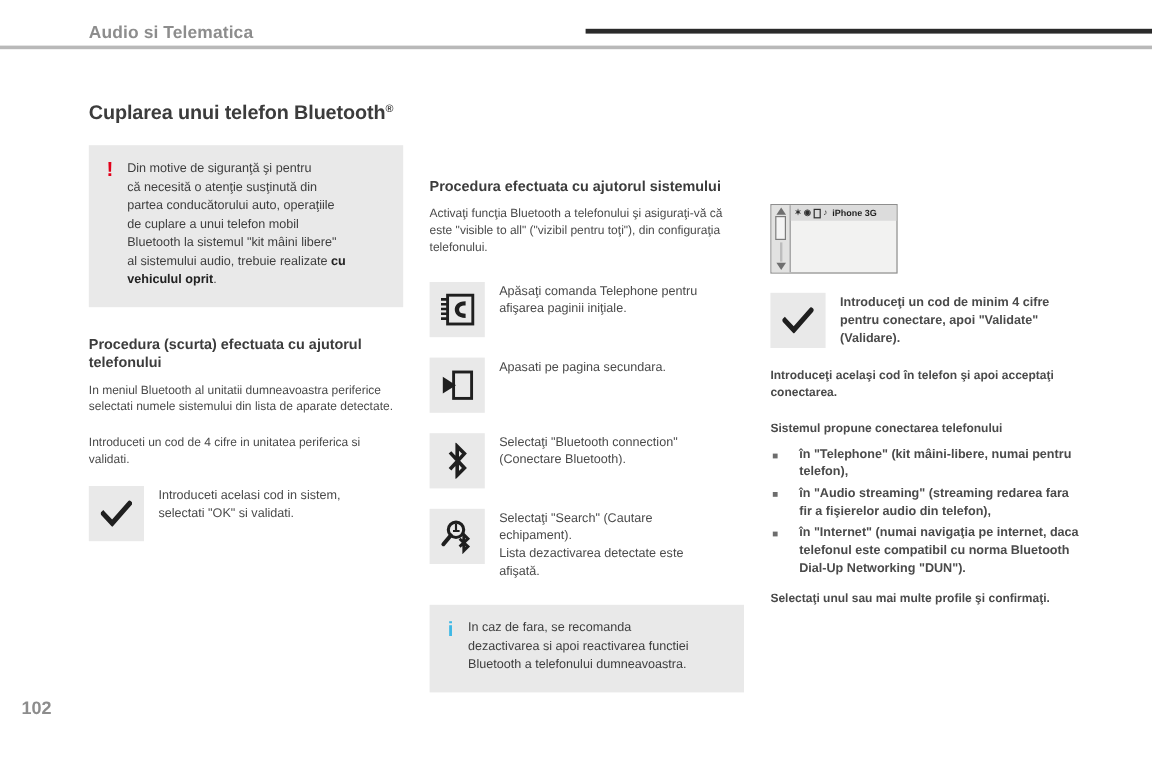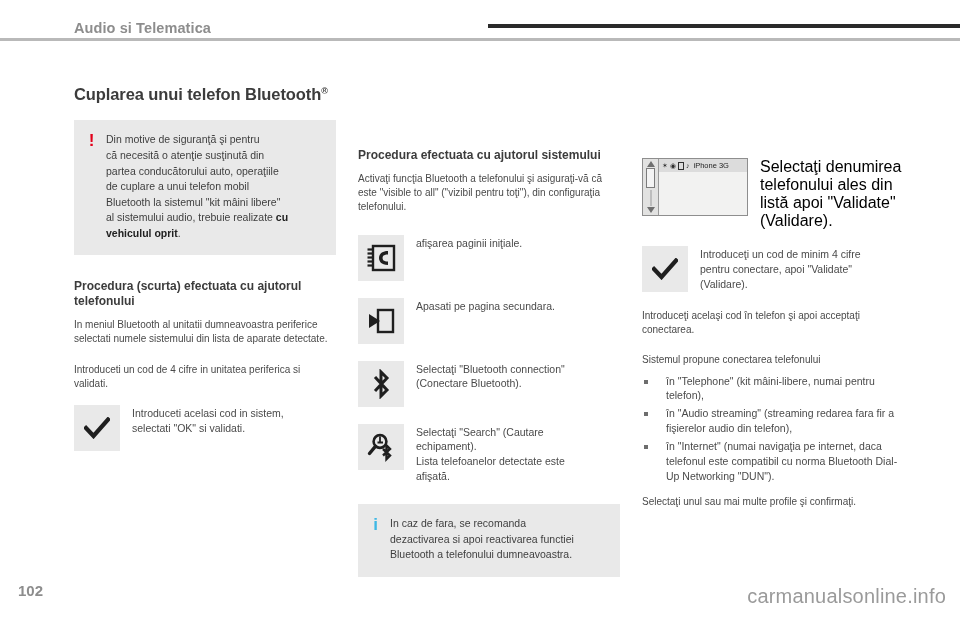--- a/index.html
+++ b/index.html
@@ -23,21 +23,21 @@
   .hdr-title {
     position: absolute; left: 74px; top: 20px;
     font-size: 14.5px; font-weight: bold; color: #8d8d8d;
     letter-spacing: .1px;
   }
 
   
   .col { position: absolute; top: 85px; width: 262px; }
   .col-1 { left: 74px; }
   .col-2 { left: 358px; top: 148px; width: 262px; }
-  .col-3 { left: 642px; top: 158px; width: 262px; }
+  .col-3 { left: 642px; top: 170px; width: 262px; font-weight: bold; }
 
   h1.sect-title {
     font-size: 16.5px; font-weight: bold; color: #3c3c3c;
     line-height: 1.18; letter-spacing: -0.1px;
     margin-bottom: 16px;
   }
   h1.sect-title sup { font-size: 9px; vertical-align: super; font-weight: bold;}
 
   h2.sub-title {
     font-size: 12px; font-weight: bold; color: #3c3c3c;
@@ -202,20 +202,21 @@
             <line x1="1.5" y1="5.5" x2="8" y2="5.5"></line>
             <line x1="1.5" y1="9.5" x2="8" y2="9.5"></line>
             <line x1="1.5" y1="13.5" x2="8" y2="13.5"></line>
             <line x1="1.5" y1="17.5" x2="8" y2="17.5"></line>
             <line x1="1.5" y1="21.5" x2="8" y2="21.5"></line>
           </g>
           <path d="M22 7 C15 7 13 11 13 14 C13 17 15 21 22 21 L22 17.5 C17.5 17.5 16.6 15.8 16.6 14 C16.6 12.2 17.5 10.5 22 10.5 Z" fill="#1f1f1f"></path>
         </svg>
       </div>
       <div class="step-txt">
+        <span class="ln">Apăsaţi comanda Telephone pentru</span>
         <span class="ln">afişarea paginii iniţiale.</span>
       </div>
     </div>
 
     <div class="step">
       <div class="icon-box">
         <svg width="28" height="26" viewBox="0 0 28 26" aria-hidden="true">
           <rect x="11" y="2" width="15" height="22" fill="none" stroke="#1f1f1f" stroke-width="2.4"></rect>
           <path d="M2 6 L13 13 L2 20 Z" fill="#1f1f1f"></path>
         </svg>
@@ -242,21 +243,21 @@
         <svg width="30" height="30" viewBox="0 0 30 30" aria-hidden="true">
           <circle cx="14" cy="9.5" r="6.4" fill="none" stroke="#1f1f1f" stroke-width="2.6"></circle>
           <line x1="9.6" y1="14.2" x2="3.5" y2="21.5" stroke="#1f1f1f" stroke-width="3.4" stroke-linecap="round"></line>
           <path d="M11.5 10.5 L17 10.5 M14 4.5 L14 10.5" stroke="#1f1f1f" stroke-width="1.8"></path>
           <path d="M17 17 L24 23.5 L20.5 27 L20.5 13.5 L24 17 L17 23.5" stroke="#1f1f1f" stroke-width="2.4" fill="none"></path>
         </svg>
       </div>
       <div class="step-txt">
         <span class="ln">Selectaţi "Search" (Cautare</span>
         <span class="ln">echipament).</span>
-        <span class="ln">Lista telefoanelor detectate este</span>
+        <span class="ln">Lista dezactivarea detectate este</span>
         <span class="ln">afişată.</span>
       </div>
     </div>
 
     <div class="notice info" style="margin-top:20px">
       <div class="glyph">i</div>
       <div class="txt">
         <span>In caz de fara, se recomanda</span><br>
         <span>dezactivarea si apoi reactivarea functiei</span><br>
         <span>Bluetooth a telefonului dumneavoastra.</span>
@@ -277,25 +278,20 @@
         <div class="list">
           <div class="list-item">
             <span class="mini">✶</span>
             <span class="mini">◉</span>
             <span class="mini-box"></span>
             <span class="mini">♪</span>
             <span class="nm">iPhone 3G</span>
           </div>
         </div>
       </div>
-      <div class="step-txt">
-        <span class="ln">Selectaţi denumirea</span>
-        <span class="ln">telefonului ales din listă</span>
-        <span class="ln">apoi "Validate" (Validare).</span>
-      </div>
     </div>
 
     <div class="step" style="margin-top:16px">
       <div class="icon-box">
         <svg width="26" height="22" viewBox="0 0 26 22" aria-hidden="true">
           <path d="M2 11 L9.5 19 L24 2.5" stroke="#1f1f1f" stroke-width="4.2" fill="none" stroke-linecap="square"></path>
         </svg>
       </div>
       <div class="step-txt">
         <span class="ln">Introduceţi un cod de minim 4 cifre</span>
@@ -311,14 +307,13 @@
     <ul class="bullets">
       <li>în "Telephone" (kit mâini-libere, numai pentru telefon),</li>
       <li>în "Audio streaming" (streaming redarea fara fir a fişierelor audio din telefon),</li>
       <li>în "Internet" (numai navigaţia pe internet, daca telefonul este compatibil cu norma Bluetooth Dial-Up Networking "DUN").</li>
     </ul>
 
     <p class="body">Selectaţi unul sau mai multe profile şi confirmaţi.</p>
   </div>
 
   <div class="page-num">102</div>
-  <div class="watermark">carmanualsonline.info</div>
 </div>
 
 </body></html>

